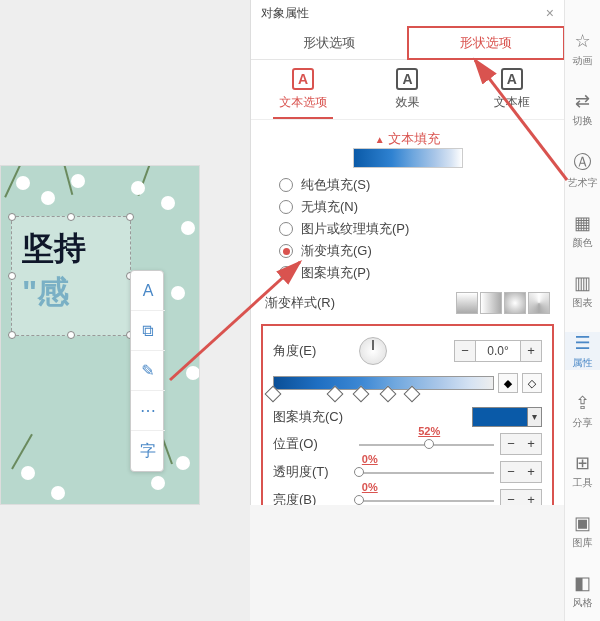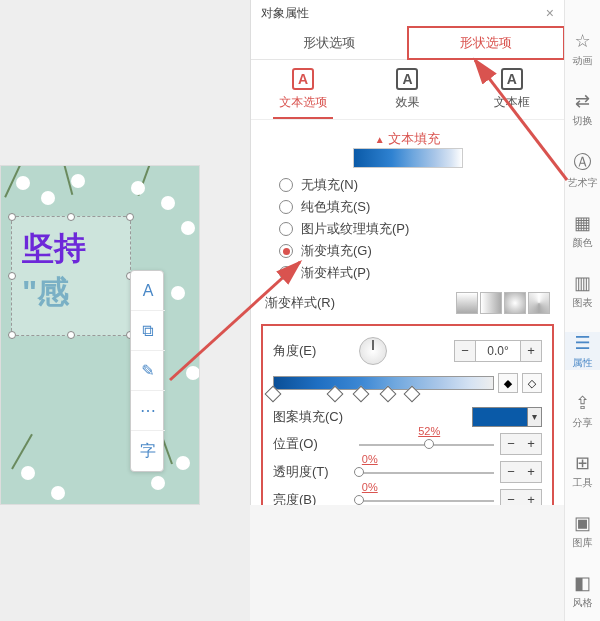--- a/index.html
+++ b/index.html
@@ -5,21 +5,21 @@
   * { box-sizing: border-box; margin: 0; padding: 0; font-family: "Microsoft YaHei", sans-serif; }
   body { width: 600px; height: 621px; background: #f5f5f5; position: relative; overflow: hidden; }
 
   
   .canvas-area { position: absolute; left: 0; top: 0; width: 250px; height: 621px; background: #eee; }
   .slide { position: absolute; left: 0; top: 165px; width: 200px; height: 340px; background: #b8d8cd; overflow: hidden; border: 1px solid #ddd; }
   .flowers { position: absolute; inset: 0; }
   .fl { position: absolute; width: 14px; height: 14px; background: #fff; border-radius: 50%; }
   .branch { position: absolute; width: 2px; height: 40px; background: #6a8a5e; transform-origin: top; }
   .textbox { position: absolute; left: 10px; top: 50px; width: 120px; height: 120px; border: 1px dashed #999; background: rgba(255,255,255,0.3); padding: 10px; }
-  .textbox .line1 { font-size: 32px; font-weight: bold; color: #6d28d9; }
+  .textbox .line1 { font-size: 32px; font-weight: bold; color: #0f172a; }
   .textbox .line2 { font-size: 32px; font-weight: bold; color: #7ab0c5; }
   .sel-handle { position: absolute; width: 8px; height: 8px; background: #fff; border: 1px solid #888; border-radius: 50%; }
 
   
   .mini-tb { position: absolute; left: 130px; top: 270px; width: 34px; background: #fff; border: 1px solid #ccc; border-radius: 4px; box-shadow: 0 1px 4px rgba(0,0,0,0.15); }
   .mini-tb .mtb { width: 34px; height: 40px; display: flex; align-items: center; justify-content: center; border-bottom: 1px solid #eee; color: #4a88c7; font-size: 16px; cursor: pointer; }
   .mini-tb .mtb:last-child { border-bottom: none; }
 
   
   .panel { position: absolute; left: 250px; top: 0; width: 314px; height: 505px; background: #fff; border-left: 1px solid #ddd; overflow: hidden; }
@@ -67,21 +67,21 @@
 
   .grad-editor { position: relative; height: 30px; margin: 2px 6px 4px 6px; }
   .grad-bar { position: absolute; left: 0; right: 48px; top: 6px; height: 14px; border: 1px solid #999; background: linear-gradient(90deg,#0a4f97 0%, #1f6fc2 20%, #3d88d4 40%, #6fa7de 55%, #a9c6e8 75%,#d6e3f3 90%,#eee 100%); }
   .stop { position: absolute; top: 18px; width: 12px; height: 12px; background: #fff; border: 1px solid #666; transform: translateX(-50%) rotate(45deg); }
   .grad-actions { position: absolute; right: 0; top: 3px; display: flex; gap: 4px; }
   .grad-act { width: 20px; height: 20px; border: 1px solid #bbb; background: #f9f9f9; cursor: pointer; display:flex; align-items:center; justify-content:center; font-size:11px; }
 
   .color-swatch { width: 70px; height: 20px; background: #0a5aa8; border: 1px solid #888; margin-left: auto; display:flex; }
   .color-swatch .dd { width: 14px; background:#eee; border-left:1px solid #888; text-align:center; font-size:10px; line-height:18px; margin-left:auto;}
 
-  .slider-wrap { flex: 1; position: relative; height: 22px; display:flex; align-items:center; }
+  .slider-wrap { flex: 1; position: relative; height: 22px; display:flex; align-items:center;font-weight:bold; }
   .slider-track { position: absolute; left: 0; right: 0; top: 50%; height: 2px; background: #bbb; }
   .slider-thumb { position: absolute; top: 50%; width: 10px; height: 10px; border-radius: 50%; background: #fff; border: 1px solid #888; transform: translate(-50%,-50%); }
   .slider-val { position: absolute; top: -8px; font-size: 11px; color: #d9534f; text-decoration: underline; transform: translateX(-50%); }
 
   
   .rail { position: absolute; right: 0; top: 0; width: 36px; height: 621px; background: #fafafa; border-left: 1px solid #e5e5e5; display: flex; flex-direction: column; align-items: center; padding-top: 30px; gap: 22px; }
   .rail .ritem { width: 36px; display: flex; flex-direction: column; align-items: center; gap: 2px; color: #777; font-size: 10px; cursor: pointer; }
   .rail .ritem.active { color: #4a88c7; background:#eef3f9; }
   .rail .ritem .ric { font-size: 18px; }
 
@@ -174,37 +174,37 @@
   </div>
 
   <div class="section">
     <div class="sec-head">
       <span class="lbl"><span style="font-size:10px">▲</span> <span>文本填充</span></span>
       <span class="grad-swatch"></span>
     </div>
 
     <div class="radio-row">
         <span class="radio"></span>
+        <span>纯色填充(S)</span>
+      </div>
+    <div class="radio-row">
+        <span class="radio"></span>
         <span>无填充(N)</span>
-      </div>
-    <div class="radio-row">
-        <span class="radio"></span>
-        <span>纯色填充(S)</span>
       </div>
     <div class="radio-row">
         <span class="radio"></span>
         <span>图片或纹理填充(P)</span>
       </div>
     <div class="radio-row">
         <span class="radio sel"></span>
         <span>渐变填充(G)</span>
       </div>
     <div class="radio-row">
         <span class="radio"></span>
-        <span>渐变样式(P)</span>
+        <span>图案填充(P)</span>
       </div>
   </div>
 
   <div class="style-row">
     <span>渐变样式(R)</span>
     <div class="style-opts">
       <div class="style-opt"></div>
       <div class="style-opt"></div>
       <div class="style-opt"></div>
       <div class="style-opt"></div>

